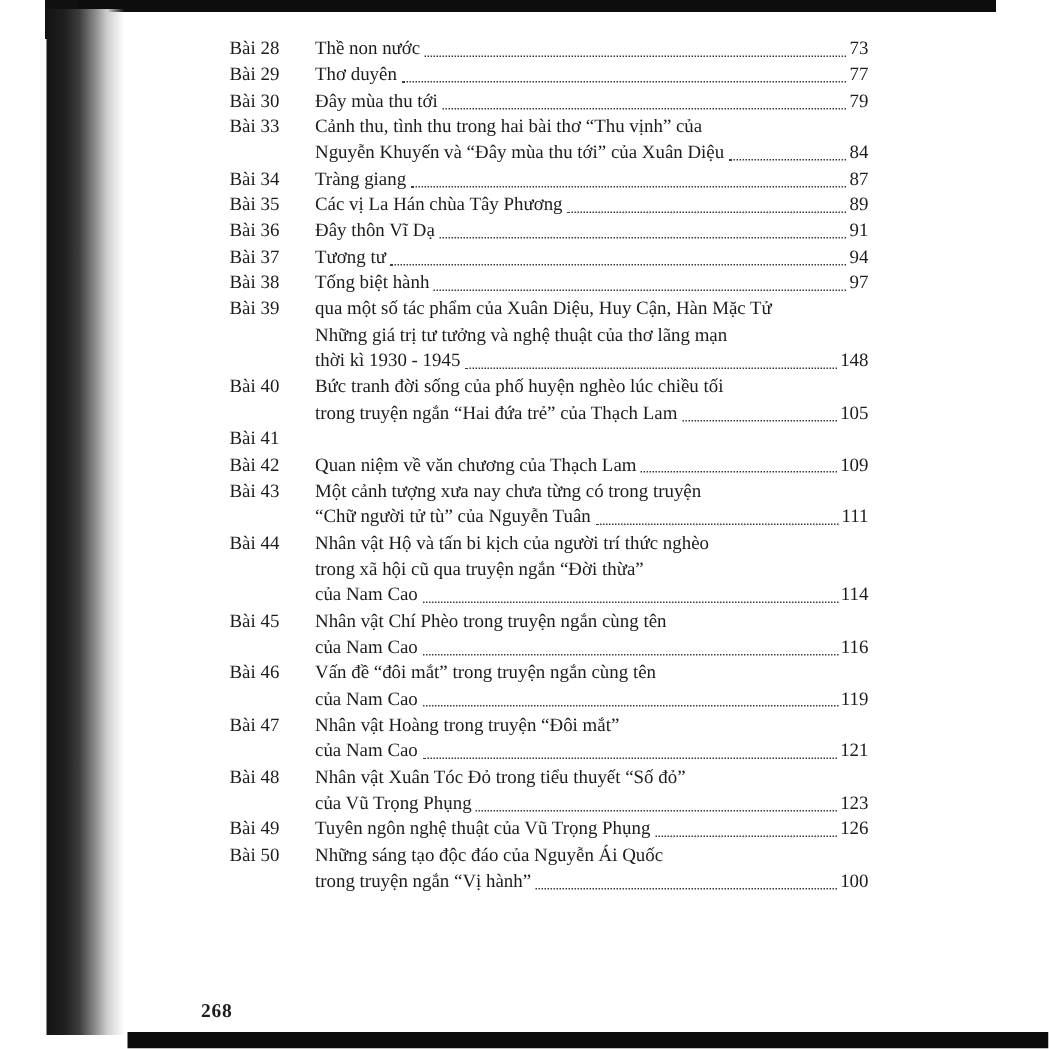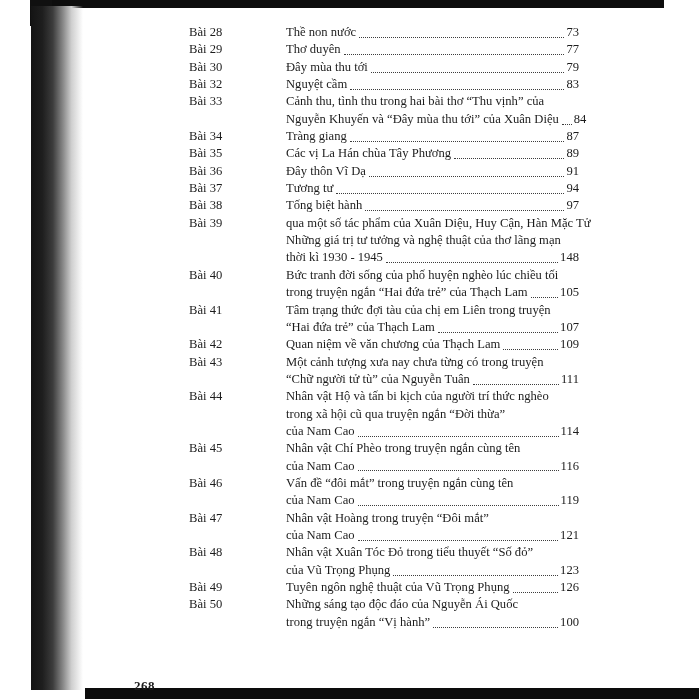--- a/index.html
+++ b/index.html
@@ -32,39 +32,38 @@
     background: #101010;
   }
   
   .toc {
     position: absolute;
     left: 153px; top: 24px; width: 426px;
     font-size: 12.6px;
     line-height: 17.35px;
   }
   .entry { display: flex; }
-  .entry .label { flex: 0 0 57px; white-space: nowrap; margin-left: 36px; }
+  .entry .label { flex: 0 0 57px; white-space: nowrap; }
   .entry .content { flex: 1; min-width: 0; }
-  .line { white-space: nowrap; margin-left: 40px; }
+  .line { white-space: nowrap; }
   .line.last { display: flex; white-space: nowrap; }
   .line .txt { white-space: nowrap; }
   .leader {
     flex: 1;
     min-width: 10px;
     border-bottom: 1.6px dotted #3d3d3d;
     margin: 0 2px 3.5px 3px;
   }
   .pg { white-space: nowrap; }
   .page-number {
     position: absolute;
     left: 134px; top: 666px;
     font-weight: bold;
     font-size: 13px;
     letter-spacing: 0.5px;
-    margin-top: 12px;
   }
 </style>
 </head>
 <body>
 
 <div class="scan">
   <div class="bar-top"></div>
   <div class="corner-blot"></div>
   <div class="spine"></div>
   <div class="bar-bottom"></div>
@@ -94,30 +93,20 @@
         <span class="label">Bài 30</span>
         <div class="content">
           <div class="line last">
             <span class="txt">Đây mùa thu tới</span>
             <span class="leader"></span>
             <span class="pg">79</span>
           </div>
         </div>
       </div>
       <div class="entry">
-        <span class="label">Bài 32</span>
-        <div class="content">
-          <div class="line last">
-            <span class="txt">Nguyệt cầm</span>
-            <span class="leader"></span>
-            <span class="pg">83</span>
-          </div>
-        </div>
-      </div>
-      <div class="entry">
         <span class="label">Bài 33</span>
         <div class="content">
           <div class="line"><span class="txt">Cảnh thu, tình thu trong hai bài thơ “Thu vịnh” của</span></div>
           <div class="line last">
             <span class="txt">Nguyễn Khuyến và “Đây mùa thu tới” của Xuân Diệu</span>
             <span class="leader"></span>
             <span class="pg">84</span>
           </div>
         </div>
       </div>
@@ -189,28 +178,20 @@
           <div class="line"><span class="txt">Bức tranh đời sống của phố huyện nghèo lúc chiều tối</span></div>
           <div class="line last">
             <span class="txt">trong truyện ngắn “Hai đứa trẻ” của Thạch Lam</span>
             <span class="leader"></span>
             <span class="pg">105</span>
           </div>
         </div>
       </div>
       <div class="entry">
         <span class="label">Bài 41</span>
-        <div class="content">
-          <div class="line"><span class="txt">Tâm trạng thức đợi tàu của chị em Liên trong truyện</span></div>
-          <div class="line last">
-            <span class="txt">“Hai đứa trẻ” của Thạch Lam</span>
-            <span class="leader"></span>
-            <span class="pg">107</span>
-          </div>
-        </div>
       </div>
       <div class="entry">
         <span class="label">Bài 42</span>
         <div class="content">
           <div class="line last">
             <span class="txt">Quan niệm về văn chương của Thạch Lam</span>
             <span class="leader"></span>
             <span class="pg">109</span>
           </div>
         </div>

